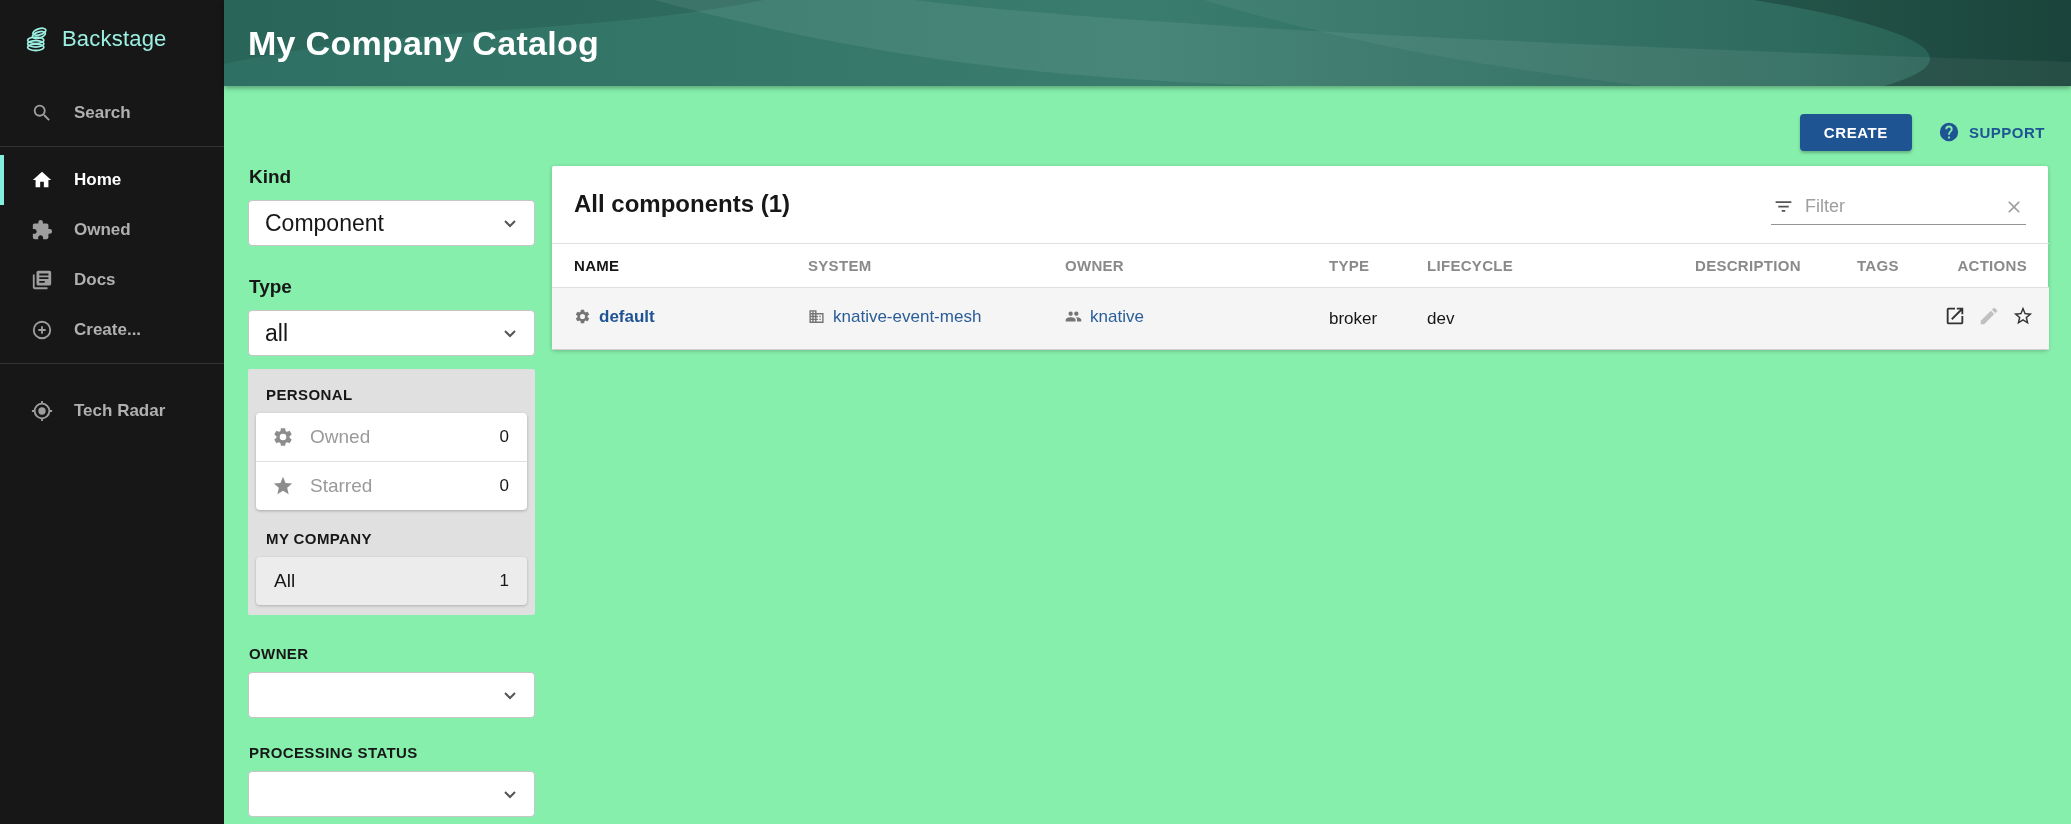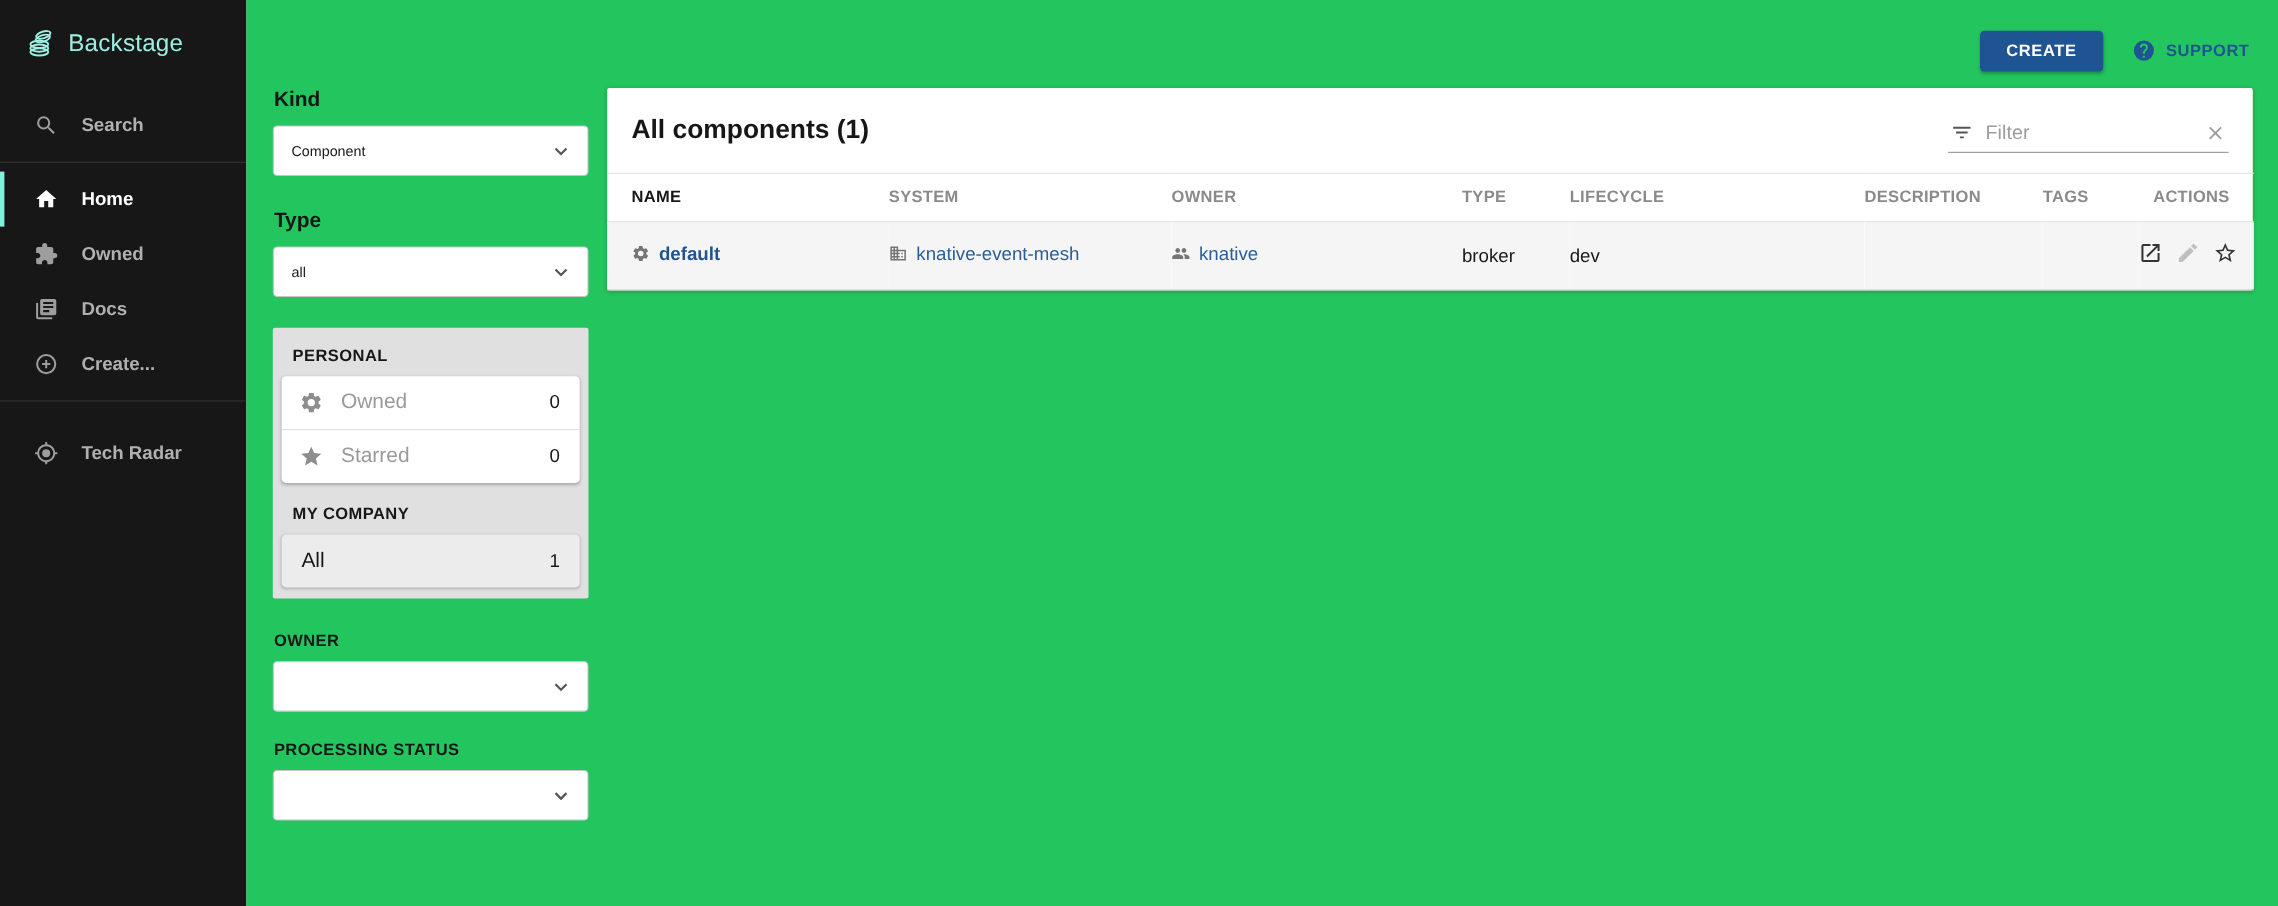--- a/index.html
+++ b/index.html
@@ -17,38 +17,38 @@
   .side-item.active .sicon { color:#ffffff; }
   .side-divider { height:1px; background:#333333; margin:8px 0; }
   .side-spacer { height:14px; }
 
   
   .main { flex:1; display:flex; flex-direction:column; min-width:0; }
   .page-header { position:relative; height:86px; overflow:hidden; box-shadow:0 2px 5px rgba(0,0,0,.35); z-index:2; }
   .page-header svg.bg { position:absolute; inset:0; width:100%; height:100%; }
   .page-title { position:absolute; left:24px; top:50%; transform:translateY(-50%); color:#ffffff; font-size:34px; font-weight:bold; letter-spacing:.3px; }
 
-  .content { flex:1; background:#22c55e; overflow:hidden; }
+  .content { flex:1; background:#86efac; overflow:hidden; }
   .toolbar { display:flex; justify-content:flex-end; align-items:center; gap:26px; padding:26px 26px 0 0; height:66px; }
   .create-btn { background:#1f5493; color:#ffffff; font-family:inherit; font-size:15px; font-weight:bold; letter-spacing:.6px; border:none; border-radius:4px; padding:10px 24px; cursor:pointer; box-shadow:0 2px 3px rgba(0,0,0,.25); }
   .support-btn { display:flex; align-items:center; gap:9px; color:#1f5493; font-size:15px; font-weight:bold; letter-spacing:.5px; cursor:pointer; background:none; border:none; font-family:inherit; }
   .support-btn .hicon { width:22px; height:22px; }
 
   .body-row { display:flex; align-items:flex-start; padding:14px 23px 0 24px; gap:17px; }
 
   
   .filters { width:287px; min-width:287px; }
   .flabel { font-size:19px; font-weight:bold; color:#171717; margin:0 0 12px 1px; }
   .select { display:flex; align-items:center; justify-content:space-between; background:#ffffff; border:1px solid #c6c6c6; border-radius:4px; height:46px; padding:0 12px 0 16px; cursor:pointer; }
-  .select .sel-text { font-size:13px; color:#171717; }
+  .select .sel-text { font-size:23px; color:#171717; }
   .select .chev { width:24px; height:24px; color:#555555; }
   .gap24 { height:26px; }
   .gap30 { height:30px; }
 
-  .filter-card { background:#e0e0e0; border-radius:2px; padding:9px 8px 10px 8px; margin-top:28px; }
+  .filter-card { background:#e0e0e0; border-radius:2px; padding:9px 8px 10px 8px; margin-top:13px; }
   .fc-header { font-size:15px; font-weight:bold; color:#171717; letter-spacing:.4px; padding:8px 10px 10px 10px; }
   .white-group { background:#ffffff; border-radius:4px; box-shadow:0 1px 3px rgba(0,0,0,.25); overflow:hidden; }
   .pick-row { display:flex; align-items:center; height:48px; padding:0 18px 0 16px; cursor:pointer; }
   .pick-row .picon { width:22px; height:22px; color:#8d8d8d; margin-right:16px; flex:0 0 22px; }
   .pick-row .plabel { font-size:19px; color:#9a9a9a; flex:1; }
   .pick-row .pcount { font-size:17px; color:#171717; }
   .group-divider { height:1px; background:#e0e0e0; }
   .all-row { display:flex; align-items:center; height:48px; padding:0 18px; background:#ececec; border-radius:4px; box-shadow:0 1px 3px rgba(0,0,0,.22); cursor:pointer; }
   .all-row .plabel { font-size:19px; color:#171717; flex:1; }
   .all-row .pcount { font-size:17px; color:#171717; }
@@ -154,20 +154,38 @@
         <svg width="22" height="22" viewBox="0 0 24 24" fill="currentColor">
             <path d="M12 8a4 4 0 1 0 0 8 4 4 0 0 0 0-8zm8.94 3A8.994 8.994 0 0 0 13 3.06V1h-2v2.06A8.994 8.994 0 0 0 3.06 11H1v2h2.06A8.994 8.994 0 0 0 11 20.94V23h2v-2.06A8.994 8.994 0 0 0 20.94 13H23v-2h-2.06zM12 19a7 7 0 1 1 0-14 7 7 0 0 1 0 14z"></path>
           </svg>
       </span>
       <span>Tech Radar</span>
     </div>
   </nav>
 
   <div class="main">
 
+    <header class="page-header">
+      <svg class="bg" viewBox="0 0 1847 86" preserveAspectRatio="none">
+        <defs>
+          <linearGradient id="hg" x1="0" y1="0" x2="1" y2="0">
+            <stop offset="0" stop-color="#2e7164"></stop>
+            <stop offset="0.5" stop-color="#3a7d6e"></stop>
+            <stop offset="0.85" stop-color="#236355"></stop>
+            <stop offset="1" stop-color="#175043"></stop>
+          </linearGradient>
+        </defs>
+        <rect width="1847" height="86" fill="url(#hg)"></rect>
+        <path d="M0,0 L540,0 C380,34 170,26 0,64 Z" fill="rgba(0,0,0,0.10)"></path>
+        <path d="M430,0 C620,50 780,78 1060,86 L1847,86 L1847,62 C1390,48 900,26 690,0 Z" fill="rgba(255,255,255,0.07)"></path>
+        <path d="M980,0 C1080,30 1200,60 1420,86 L1847,86 L1847,0 Z" fill="rgba(255,255,255,0.05)"></path>
+        <path d="M1530,0 L1847,0 L1847,86 L1660,86 C1780,52 1640,18 1530,0 Z" fill="rgba(0,0,0,0.22)"></path>
+      </svg>
+      <h1 class="page-title">My Company Catalog</h1>
+    </header>
 
     <div class="content">
 
       <div class="toolbar">
         <button class="create-btn">CREATE</button>
         <button class="support-btn">
           <span class="hicon">
             <svg width="22" height="22" viewBox="0 0 24 24" fill="#1f5493">
                 <path d="M12 2a10 10 0 1 0 0 20 10 10 0 0 0 0-20zm1 17h-2v-2h2v2zm2.07-7.75l-.9.92C13.45 12.9 13 13.5 13 15h-2v-.5c0-1.1.45-2.1 1.17-2.83l1.24-1.26c.37-.36.59-.86.59-1.41a2 2 0 1 0-4 0H8a4 4 0 1 1 8 0c0 .88-.36 1.68-.93 2.25z"></path>
               </svg>

